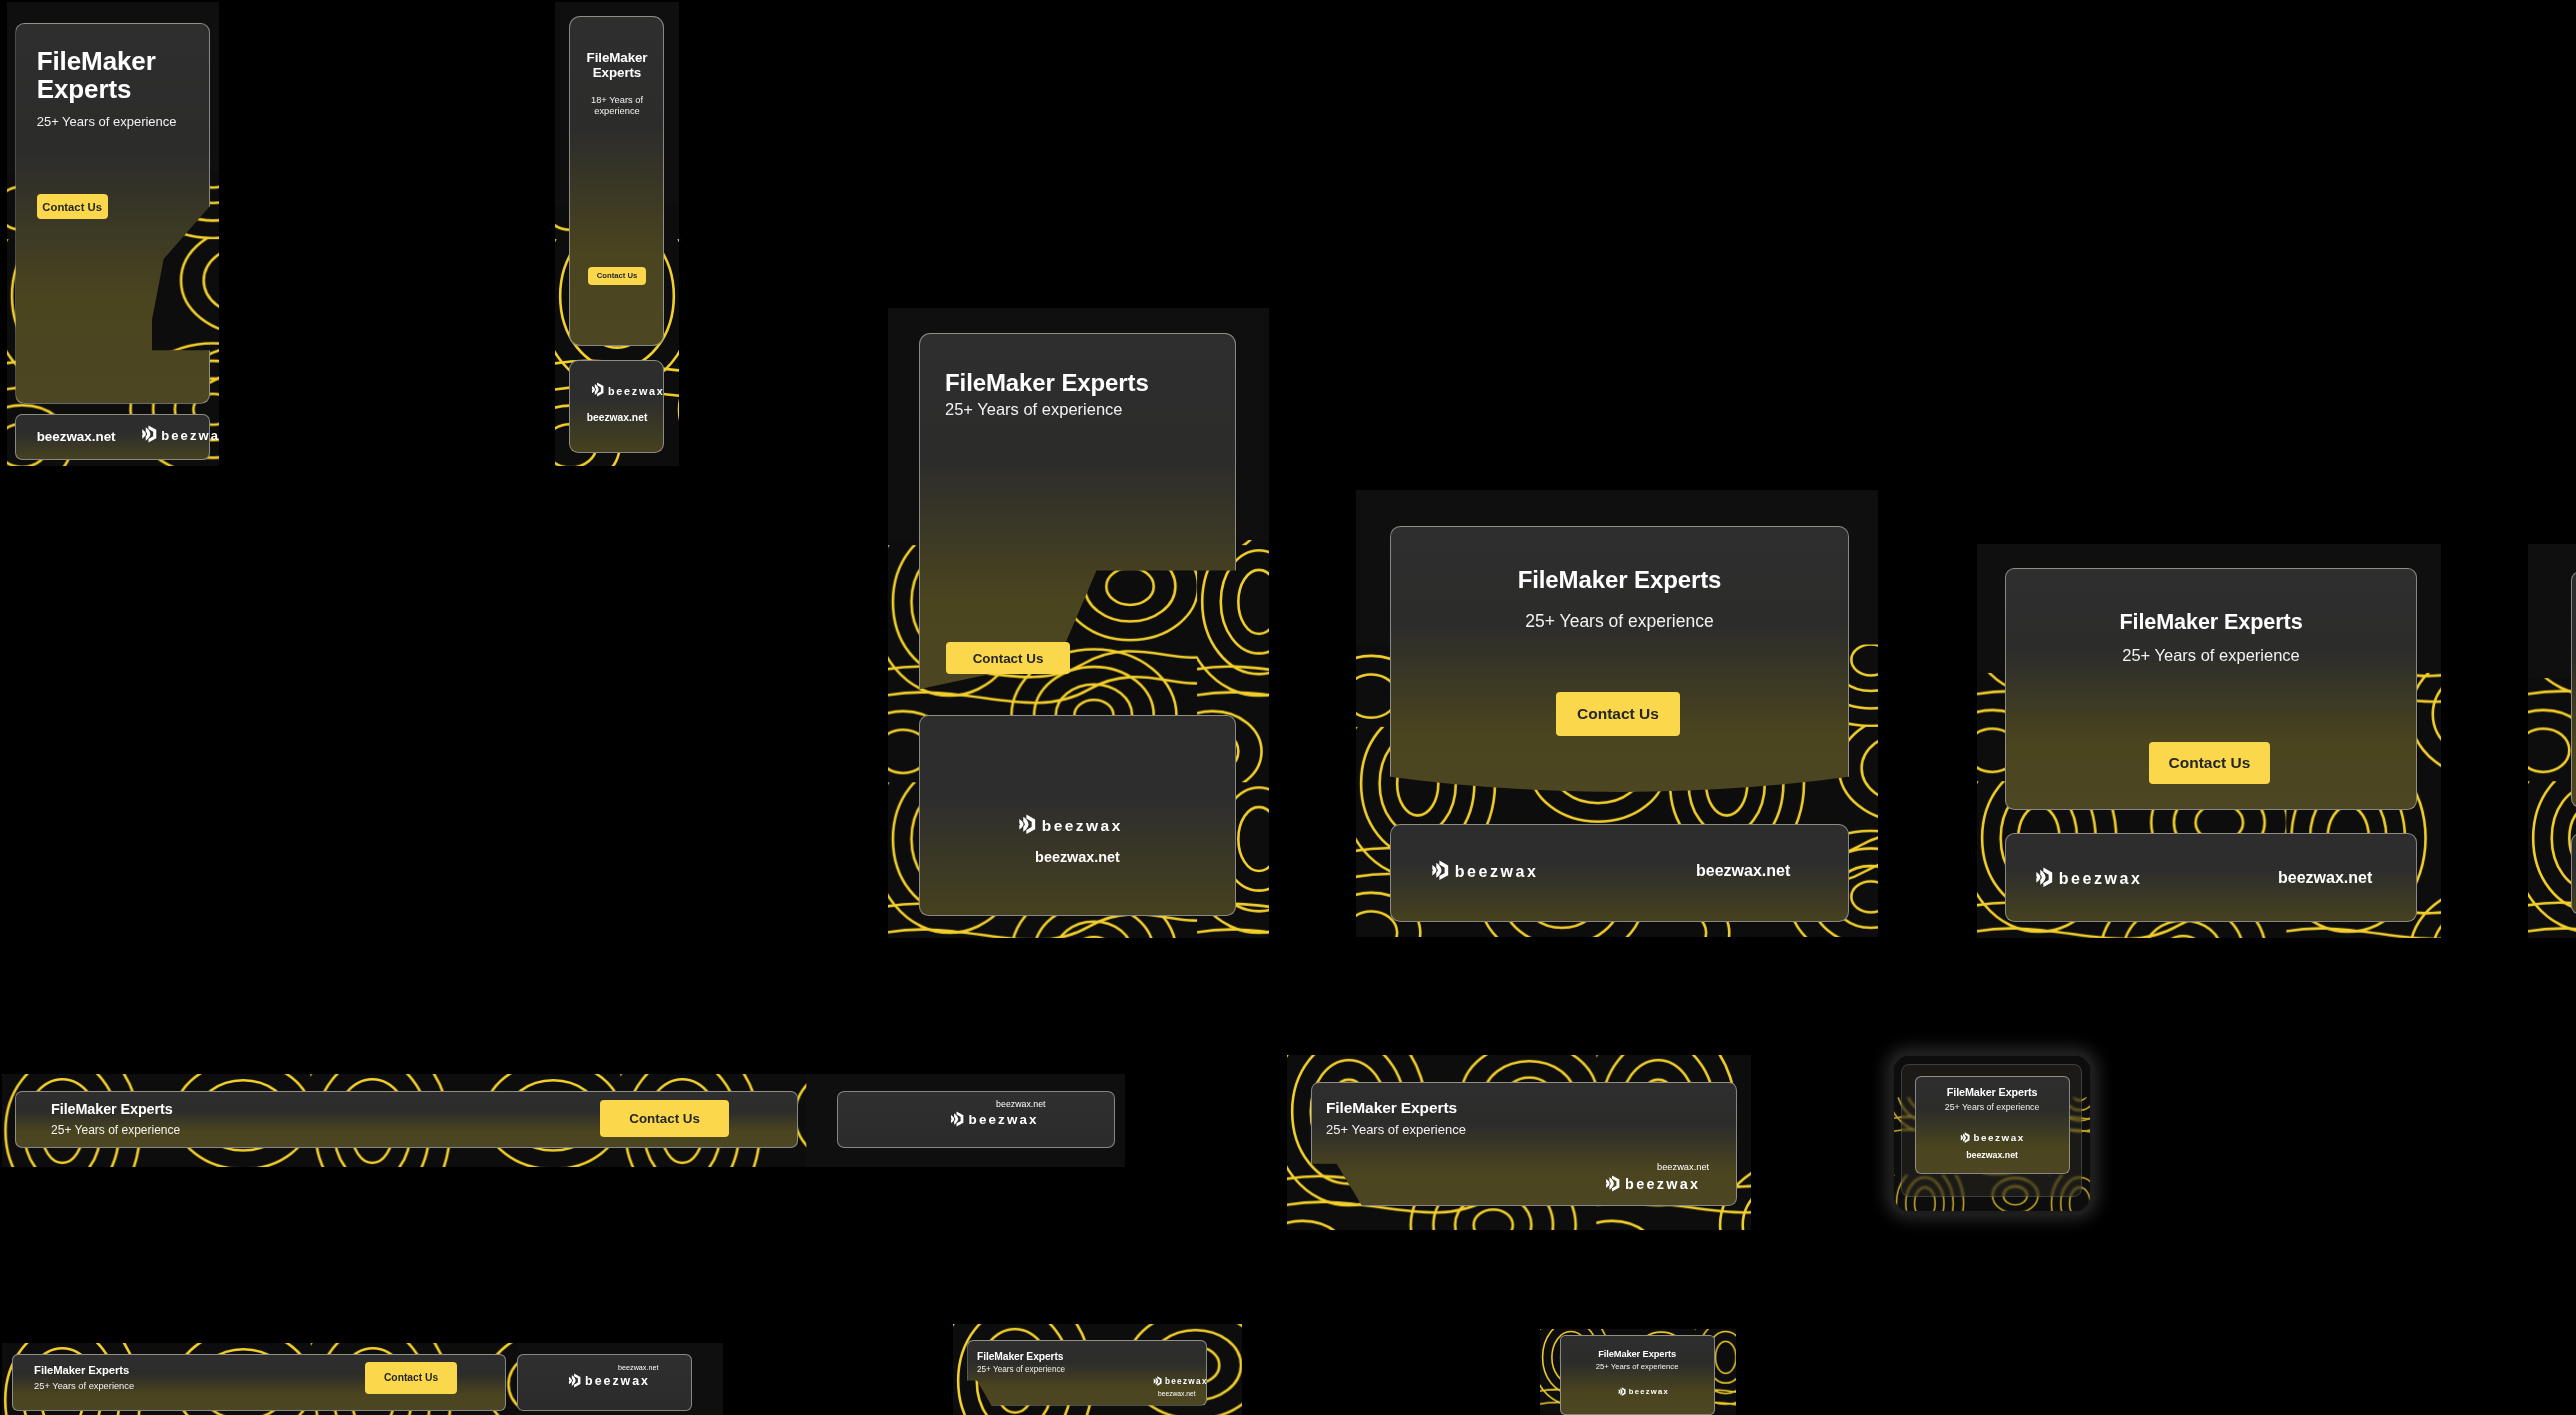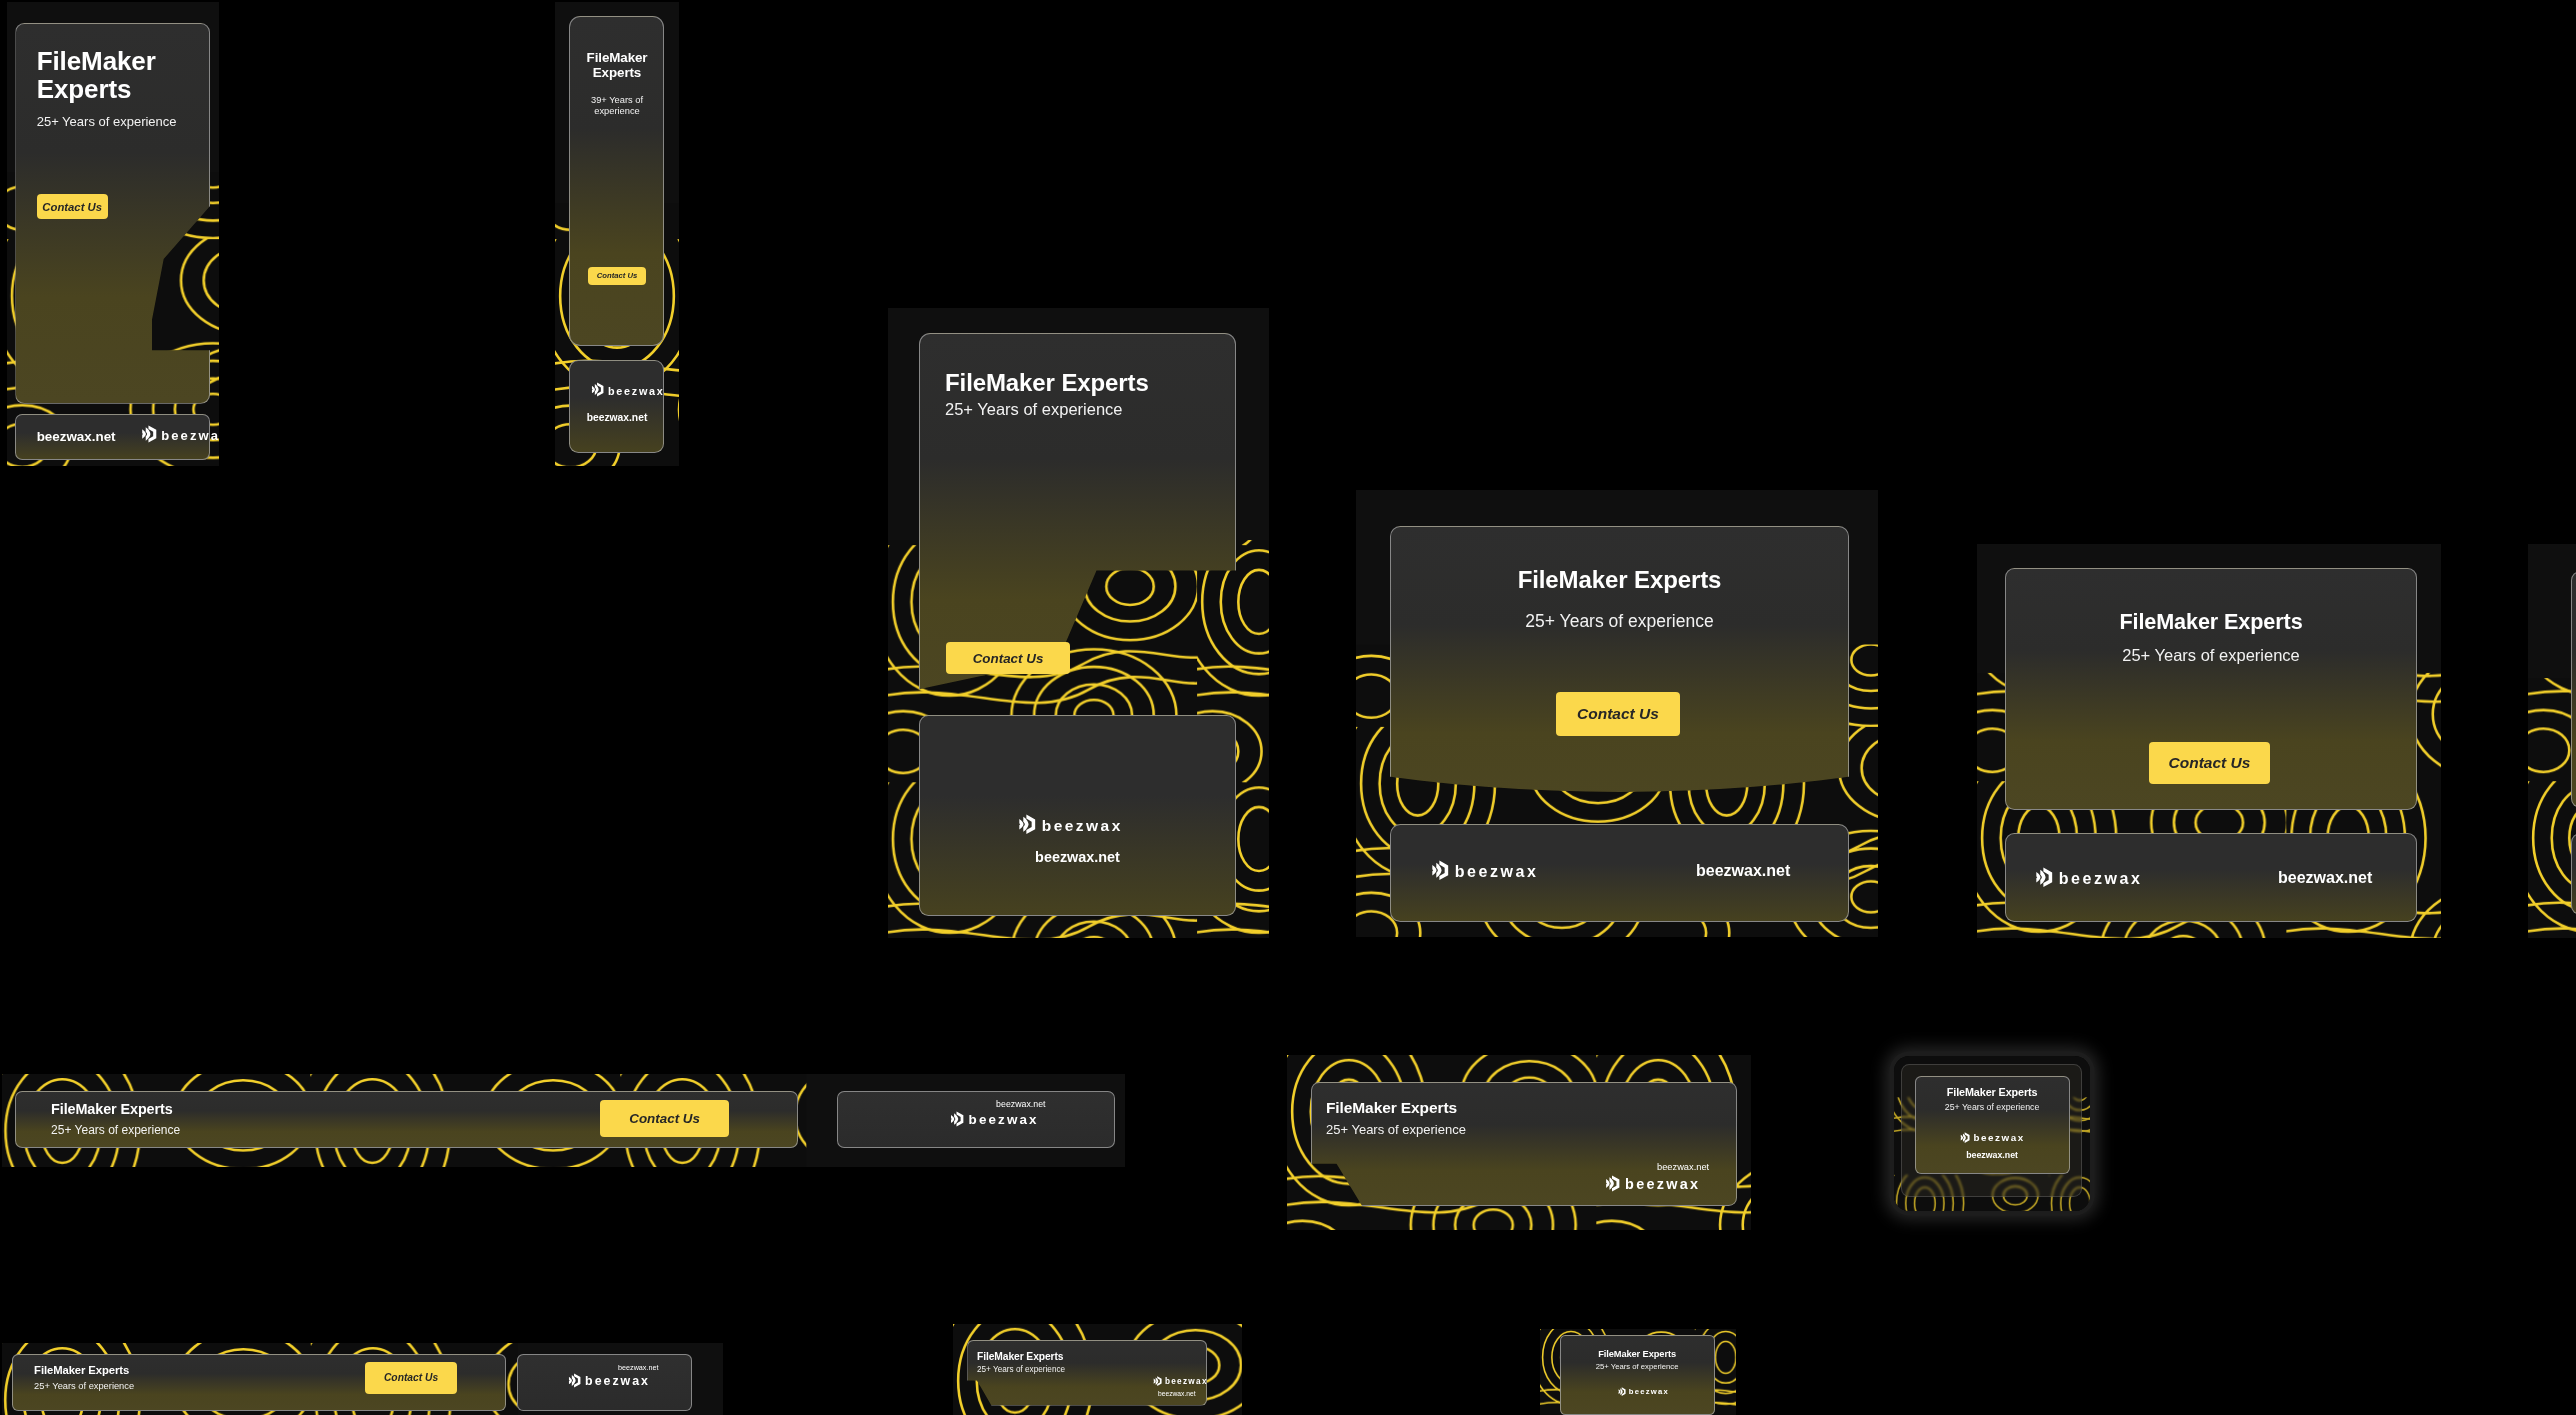--- a/index.html
+++ b/index.html
@@ -44,21 +44,20 @@
   .headline{ color:#fff; font-weight:bold; letter-spacing:-0.1px; line-height:1.08; }
   .subline { color:#f2f2f2; font-weight:400; line-height:1.18; }
 
   .cta{
     background:#FBD84B;
     color:#262626;
     font-weight:bold;
     display:flex; align-items:center; justify-content:center;
     border-radius:4.1px;
     white-space:nowrap;
-    font-style:italic;
   }
 
   .brandrow{ display:flex; align-items:flex-end; }
   .wordmark{ color:#fff; font-weight:bold; letter-spacing:.16em; }
   .url{ color:#fff; font-weight:bold; }
   .logo-svg{ display:block; }
   .glow-dark{
     position:absolute;
     border-radius:15.5px;
     box-shadow:0 0 0 4.6px rgba(30,30,30,.95), 0 0 15.5px 8.2px rgba(45,45,45,.85);
@@ -158,21 +157,21 @@
       </svg>
     </div>
 
     <div class="panel" style="left:14.4px;top:14.4px;width:95px;height:330px;border-radius:11.3px;"></div>
 
     <div class="headline" style="position:absolute;z-index:5;left:15.5px;top:49px;width:93px;text-align:center;font-size:13.4px;">
       <div>FileMaker</div>
       <div>Experts</div>
     </div>
     <div class="subline" style="position:absolute;z-index:5;left:15.5px;top:93px;width:93px;text-align:center;font-size:9.3px;">
-      <div>39+ Years of</div>
+      <div>18+ Years of</div>
       <div>experience</div>
     </div>
 
     <div class="cta" style="position:absolute;z-index:6;left:33px;top:265px;width:58px;height:17.5px;font-size:7.7px;">Contact Us</div>
 
     <div class="panel flat" style="left:14.4px;top:358px;width:95px;height:93px;border-radius:9.3px;"></div>
     <div class="brandrow" style="position:absolute;z-index:6;left:36px;top:380px;">
       <svg class="logo-svg" width="13.4" height="15" viewBox="0 0 26 29">
           <use href="#bzwMark"></use>
         </svg>

